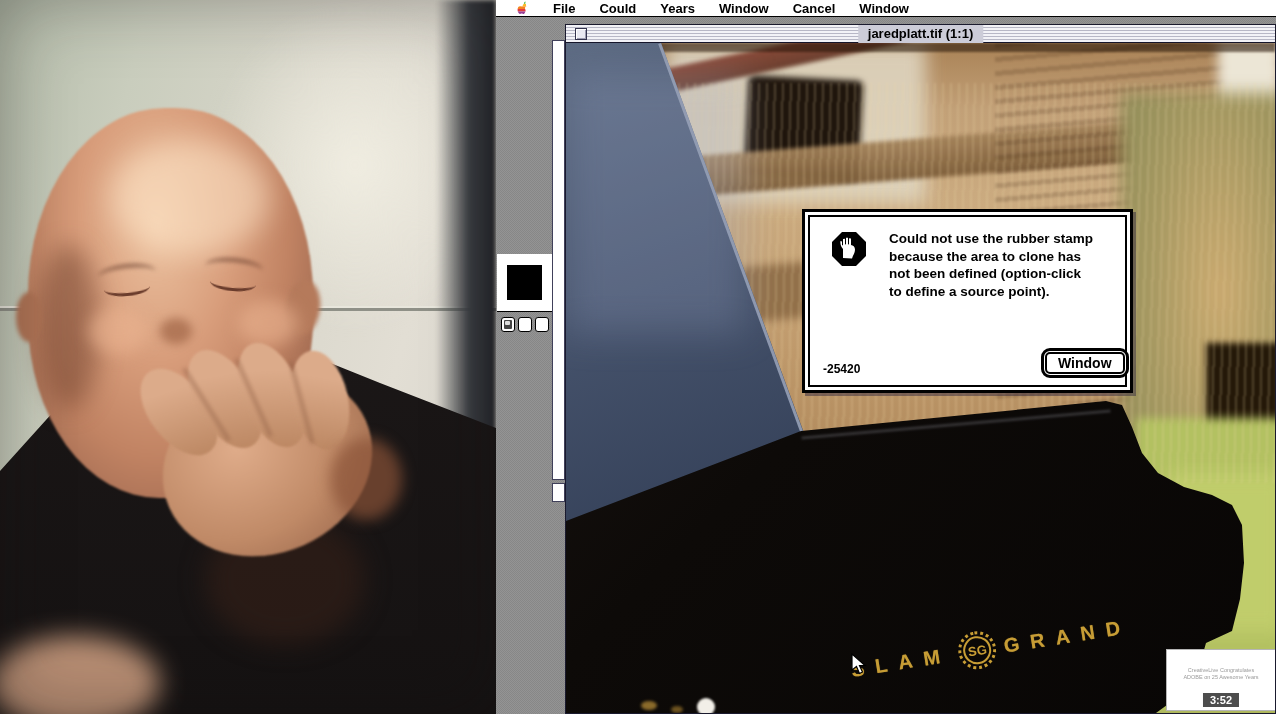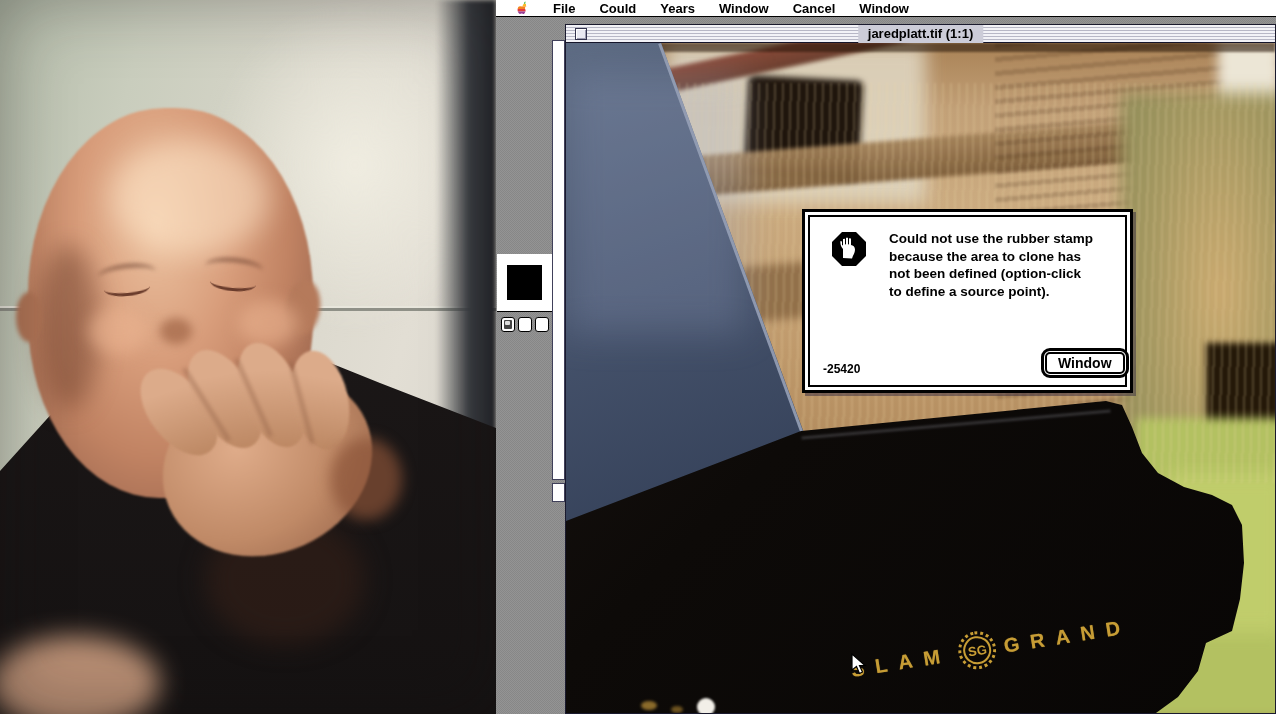--- a/index.html
+++ b/index.html
@@ -261,20 +261,25 @@
             <polygon points="11,1 25,1 35,11 35,25 25,35 11,35 1,25 1,11" fill="#000"></polygon>
             <path d="M12 27 v-9 c-2-2-3-5-2.5-8 l1.5.5 v4 l1-.5 v-6 l2-.3 v5.5 l1 .2 v-6.6 l2 0 v6.6 l1-.2 v-6 l2 .4 v6.4 c2 .4 4 1.6 4 4.5 0 3.5-2 5.5-3 9 Z" fill="#fff"></path>
           </svg>
           <div class="abs alert-text">Could not use the rubber stamp because the area to clone has not been defined (option-click to define a source point).</div>
           <div class="abs err-code">-25420</div>
           <div class="abs btn-outer">
             <div class="btn-inner">Window</div>
           </div>
         </div>
 
+        <div id="yt-card" class="abs">
+          <div class="l1">CreativeLive Congratulates</div>
+          <div class="l2">ADOBE on 25 Awesome Years</div>
+          <div class="ts-badge">3:52</div>
+        </div>
 
         <svg class="abs cursor" viewBox="0 0 17 22">
           <path d="M1 1 L1 17 L5.5 13.5 L8.5 20.5 L11.5 19 L8.5 12.5 L14 12.5 Z" fill="#fff" stroke="#000" stroke-width="1.2"></path>
         </svg>
       </div>
     </div>
 
     <div class="abs scroll-strip"></div>
     <div class="abs scroll-thumb"></div>
 

